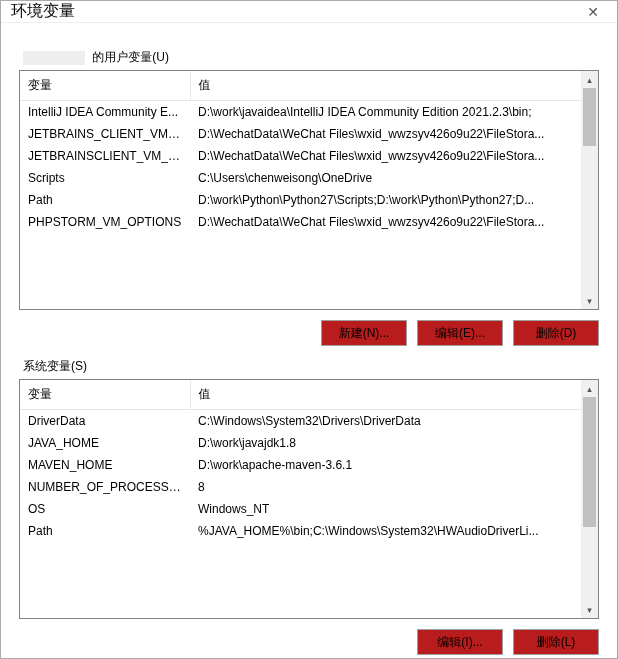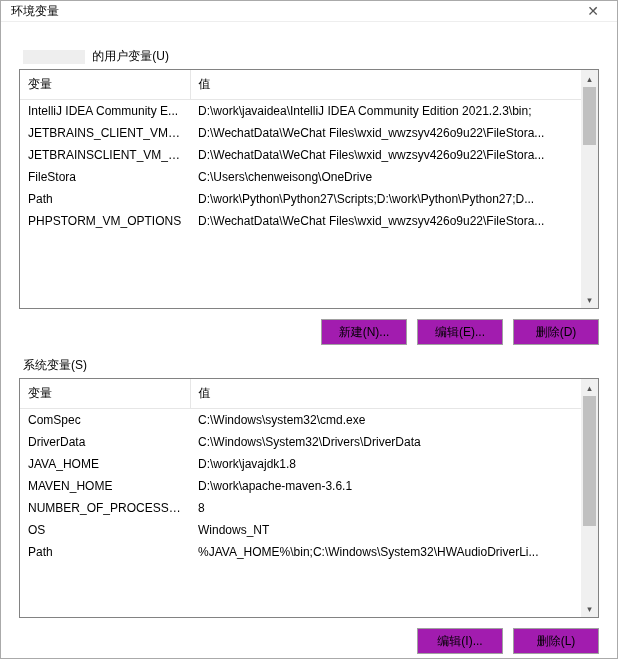--- a/index.html
+++ b/index.html
@@ -19,21 +19,21 @@
   }
   .titlebar {
     height: 30px;
     display: flex;
     align-items: center;
     justify-content: space-between;
     padding: 0 10px 0 10px;
     border-bottom: 1px solid #eee;
   }
   .titlebar .title {
-    font-size: 12px;
+    font-size: 16px;
     color: #000;
   }
   .titlebar .close {
     font-family: Arial, sans-serif;
     font-size: 14px;
     color: #555;
     cursor: pointer;
     padding: 2px 8px;
   }
   .body {
@@ -130,21 +130,21 @@
   .btn-row {
     display: flex;
     justify-content: flex-end;
     gap: 10px;
     margin-top: 10px;
   }
   .btn {
     min-width: 86px;
     height: 26px;
     border: 1px solid #a0a0a0;
-    background: #a21caf;
+    background: #b91c1c;
     padding: 0 14px;
     font-size: 12px;
     font-family: inherit;
     cursor: pointer;
     display: inline-flex;
     align-items: center;
     justify-content: center;
   }
   .footer {
     border-top: 1px solid #ddd;
@@ -189,21 +189,21 @@
               </tr>
               <tr>
                 <td>JETBRAINS_CLIENT_VM_O...</td>
                 <td>D:\WechatData\WeChat Files\wxid_wwzsyv426o9u22\FileStora...</td>
               </tr>
               <tr>
                 <td>JETBRAINSCLIENT_VM_O...</td>
                 <td>D:\WechatData\WeChat Files\wxid_wwzsyv426o9u22\FileStora...</td>
               </tr>
               <tr>
-                <td>FileStora</td>
+                <td>Scripts</td>
                 <td>C:\Users\chenweisong\OneDrive</td>
               </tr>
               <tr class="highlight-row">
                 <td>Path</td>
                 <td>D:\work\Python\Python27\Scripts;D:\work\Python\Python27;D...</td>
               </tr>
               <tr>
                 <td>PHPSTORM_VM_OPTIONS</td>
                 <td>D:\WechatData\WeChat Files\wxid_wwzsyv426o9u22\FileStora...</td>
               </tr>
@@ -233,24 +233,20 @@
               <col>
             </colgroup>
           <thead>
             <tr>
               <th>变量</th>
               <th>值</th>
             </tr>
           </thead>
           <tbody id="sys-rows">
               <tr>
-                <td>ComSpec</td>
-                <td>C:\Windows\system32\cmd.exe</td>
-              </tr>
-              <tr>
                 <td>DriverData</td>
                 <td>C:\Windows\System32\Drivers\DriverData</td>
               </tr>
               <tr>
                 <td>JAVA_HOME</td>
                 <td>D:\work\javajdk1.8</td>
               </tr>
               <tr>
                 <td>MAVEN_HOME</td>
                 <td>D:\work\apache-maven-3.6.1</td>

